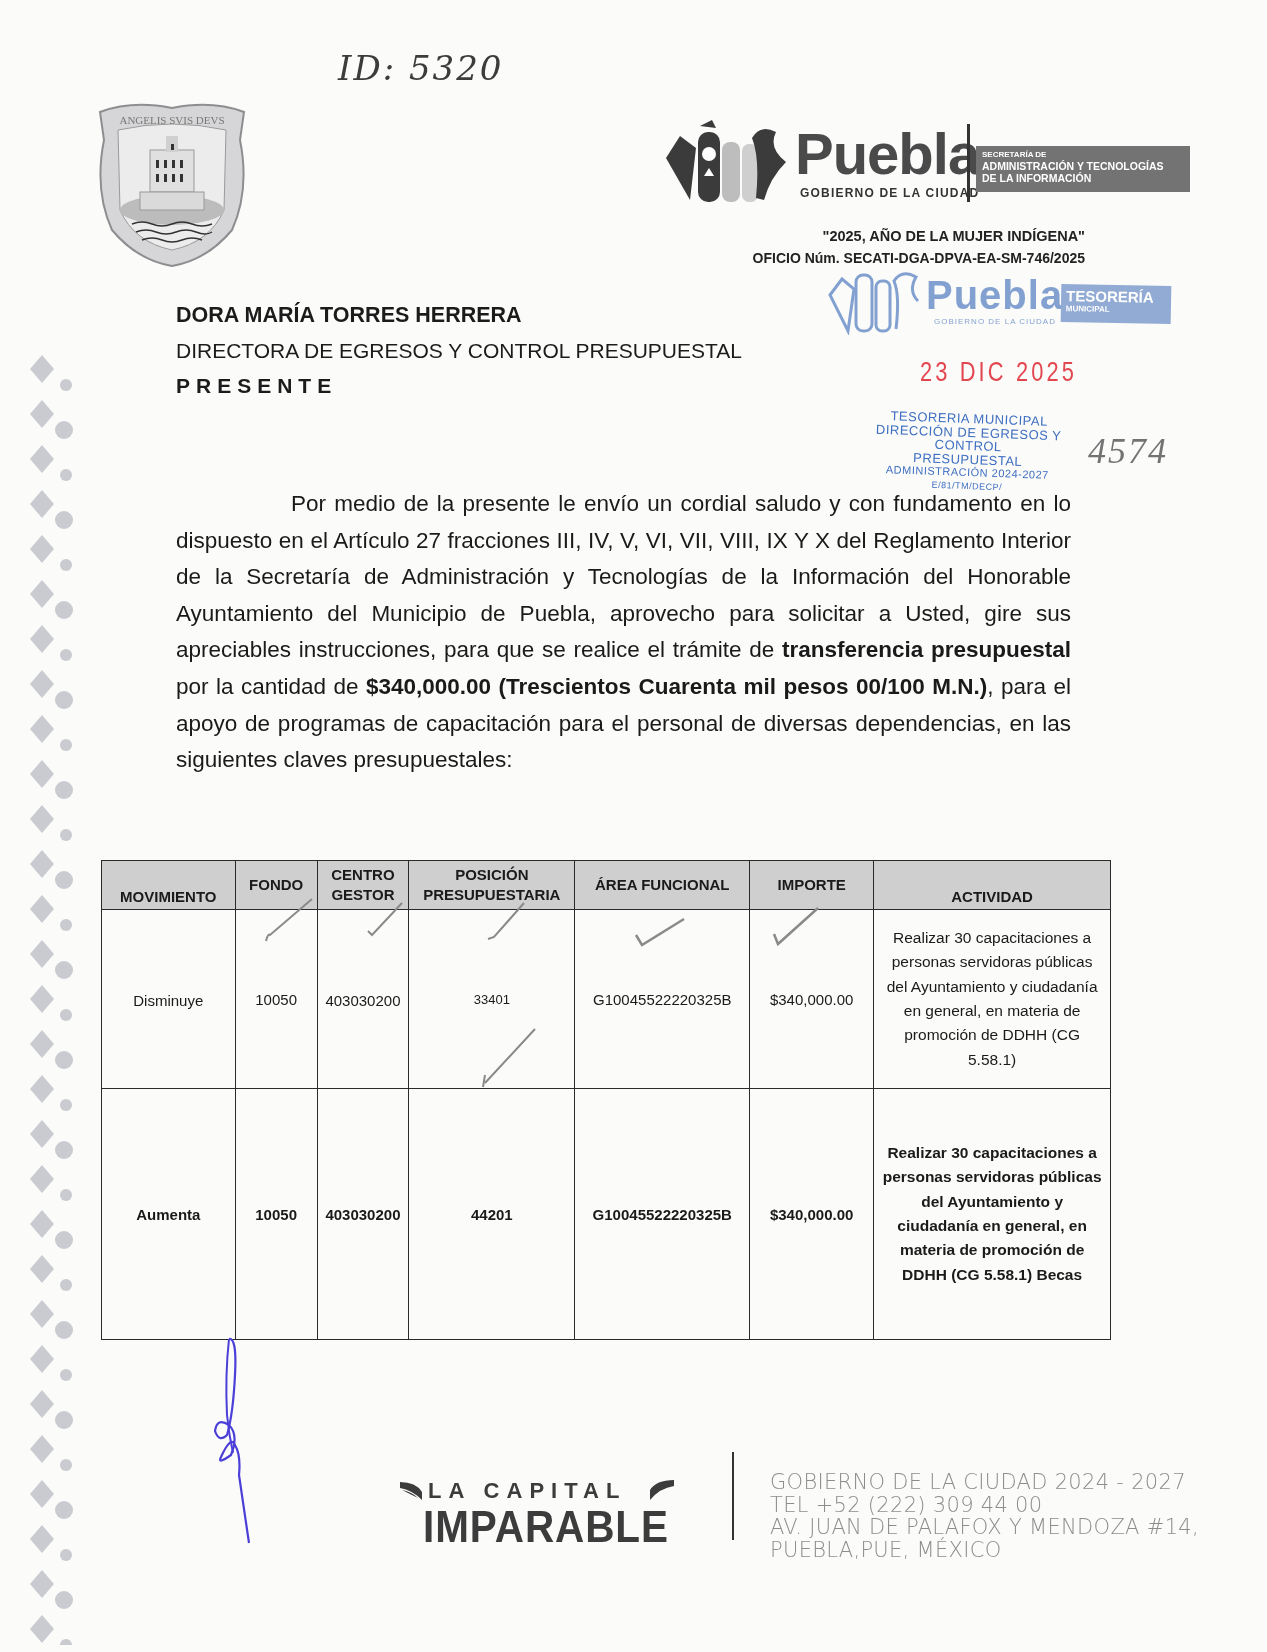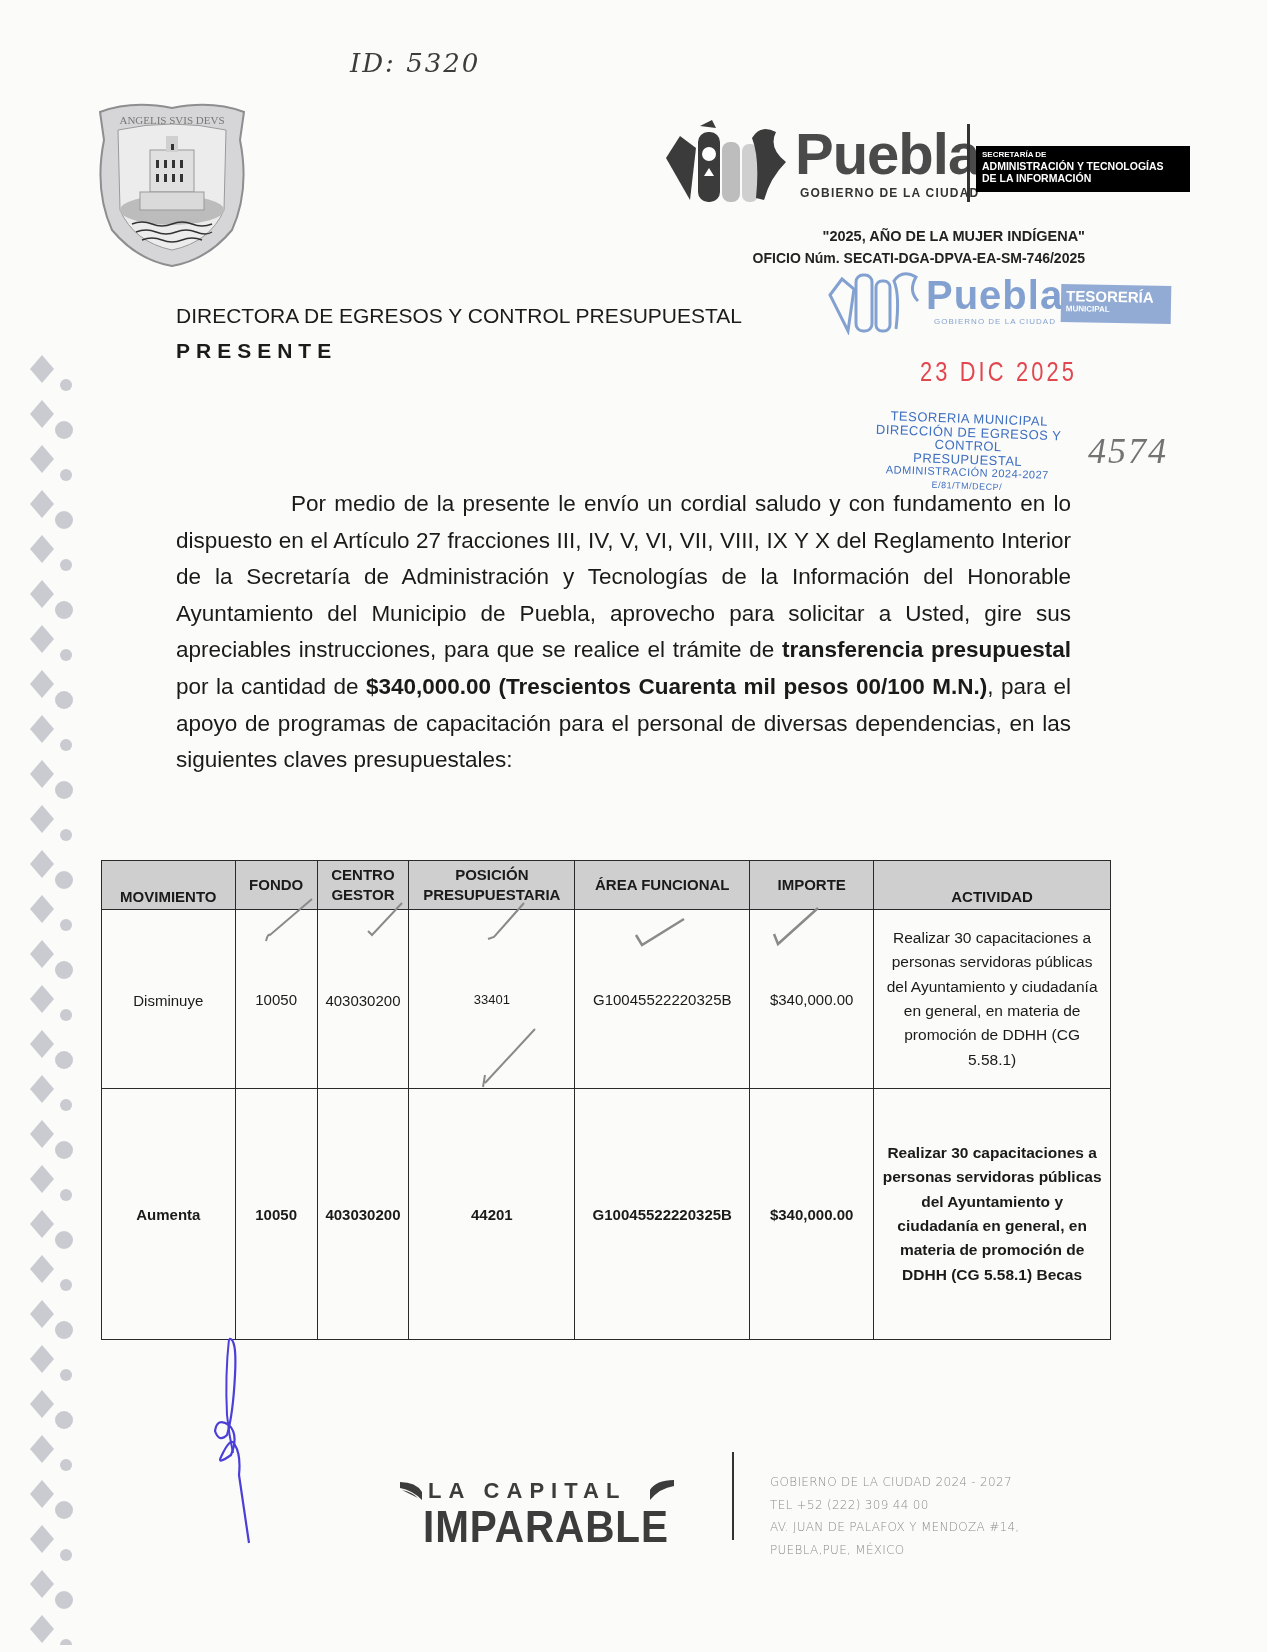--- a/index.html
+++ b/index.html
@@ -9,41 +9,41 @@
     font-family:"DejaVu Sans", sans-serif;
     color:#1c1c1c;
   }
   .abs { position:absolute; }
 
   
   .border-strip { left:28px; top:355px; width:50px; height:1290px; }
 
   
   .handwritten-id {
-    left:338px; top:48px; font-family:"DejaVu Serif", serif; font-size:26px;
-    color:#3c3c3c; font-style:italic; letter-spacing:2px; font-weight:300;margin-left:12px;
+    left:338px; top:48px; font-family:"DejaVu Serif", serif; font-size:34px;
+    color:#3c3c3c; font-style:italic; letter-spacing:2px; font-weight:300;
   }
 
   
   .crest { left:92px; top:100px; width:160px; height:168px; }
 
   
   .logo-block { left:660px; top:118px; width:530px; height:88px; }
   .logo-mark { left:0; top:0; width:130px; height:88px; }
   .logo-word {
     left:135px; top:4px; font-family:"Liberation Sans", sans-serif; font-weight:bold;
     font-size:58px; color:#4a4a4a; letter-spacing:-1px; line-height:64px;
   }
   .logo-sub {
     left:140px; top:68px; font-family:"Liberation Sans", sans-serif; font-weight:bold;
     font-size:12px; color:#333; letter-spacing:1.2px;
   }
   .logo-divider { left:307px; top:6px; width:3px; height:78px; background:#333; }
   .logo-dept {
-    left:316px; top:28px; width:214px; height:46px; background:#000000; color:#fff;
+    left:316px; top:28px; width:214px; height:46px; background:#737373; color:#fff;
     font-family:"Liberation Sans", sans-serif; font-weight:bold; font-size:10.5px;
     line-height:12px; padding:4px 6px; box-sizing:border-box;
   }
   .logo-dept .small { font-size:8px; line-height:10px; display:block; }
 
   .motto {
     left:630px; top:228px; width:455px; text-align:right;
     font-family:"Liberation Sans", sans-serif; font-weight:bold; font-size:14.5px; color:#222;
   }
   .oficio {
@@ -119,21 +119,21 @@
   .brand-top {
     left:30px; top:0; font-family:"Liberation Sans", sans-serif; font-weight:bold; font-size:22px;
     letter-spacing:7px; color:#3c3c3c;
   }
   .brand-main {
     left:25px; top:24px; font-family:"Liberation Sans", sans-serif; font-weight:bold; font-size:44px;
     color:#3c3c3c; letter-spacing:1px; transform:scaleX(0.92); transform-origin:left;
   }
   .footer-divider { left:732px; top:1452px; width:2px; height:88px; background:#333; }
   .footer-info {
-    left:770px; top:1471px; font-family:"DejaVu Sans", sans-serif; font-size:12px; line-height:22.5px;
+    left:770px; top:1471px; font-family:"DejaVu Sans", sans-serif; font-size:21px; line-height:22.5px;
     color:#8d8d8d; font-weight:300; letter-spacing:0.3px;
   }
 </style>
 </head>
 <body>
 
 <svg class="abs border-strip" viewBox="0 0 50 1290" preserveAspectRatio="none">
   <g id="pattern-col" fill="#c9cbd1">
       <path d="M14 0 L26 14 L14 28 L2 14 Z"></path>
       <circle cx="38" cy="30" r="6"></circle>
@@ -268,20 +268,21 @@
 <div class="abs stamp-text">
   <div>TESORERIA MUNICIPAL</div>
   <div>DIRECCIÓN DE EGRESOS Y CONTROL</div>
   <div>PRESUPUESTAL</div>
   <div class="l4">ADMINISTRACIÓN 2024-2027</div>
   <div class="l5">E/81/TM/DECP/</div>
 </div>
 <div class="abs stamp-number">4574</div>
 
 <div class="abs recipient">
+  <div class="name">DORA MARÍA TORRES HERRERA</div>
   <div class="line">DIRECTORA DE EGRESOS Y CONTROL PRESUPUESTAL</div>
   <div class="presente">PRESENTE</div>
 </div>
 
 <div class="abs body-text"><span class="indent"></span><span>Por medio de la presente le envío un cordial saludo y con fundamento en lo dispuesto en el Artículo 27 fracciones III, IV, V, VI, VII, VIII, IX Y X  del Reglamento Interior de la Secretaría de Administración y Tecnologías de la Información del Honorable Ayuntamiento del Municipio de Puebla, aprovecho para solicitar a Usted, gire sus apreciables instrucciones, para que se realice el trámite de </span><b>transferencia presupuestal</b><span> por la cantidad de </span><b>$340,000.00 (Trescientos Cuarenta mil pesos 00/100 M.N.)</b><span>, para el apoyo de programas de capacitación para el personal de diversas dependencias, en las siguientes claves presupuestales:</span></div>
 
 <table class="abs budget-table" style="width:1010px;">
   <colgroup>
     <col style="width:127px">
       <col style="width:78px">

